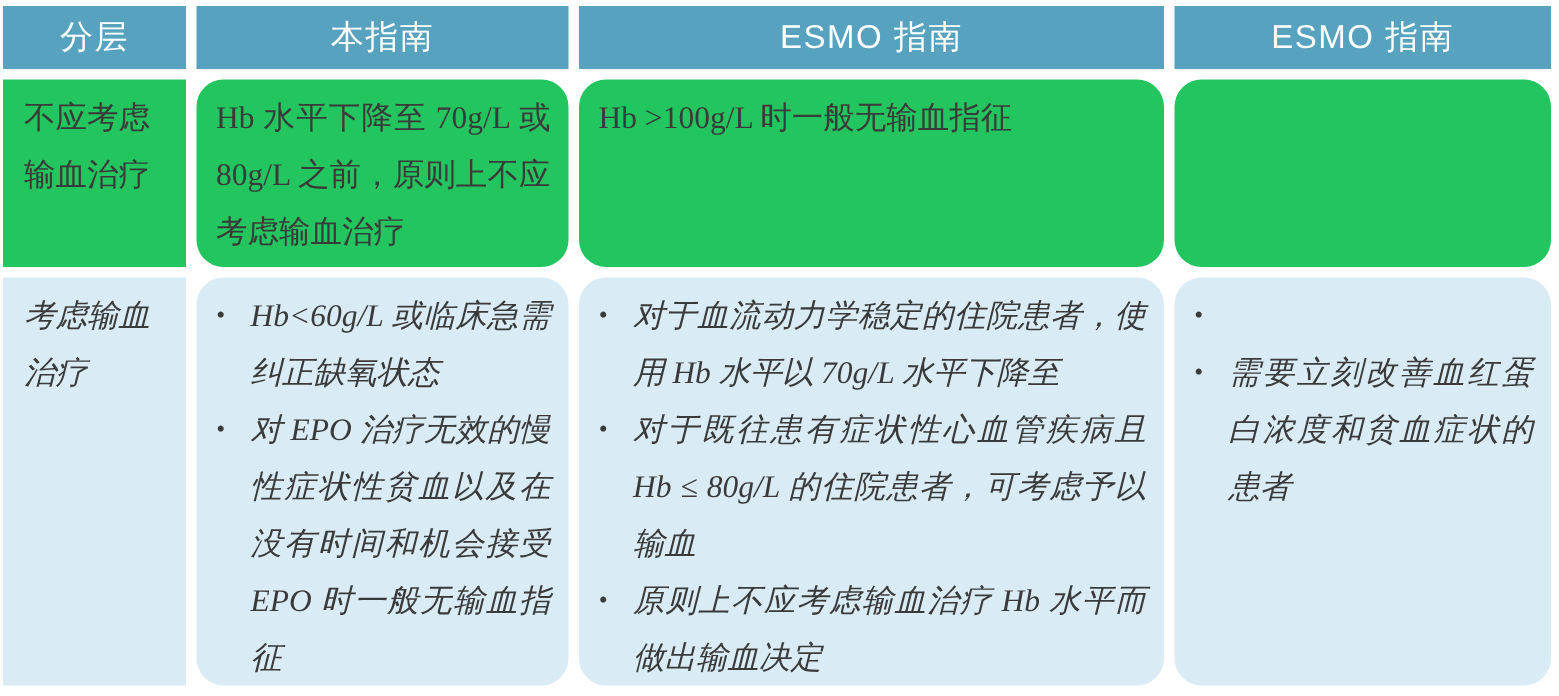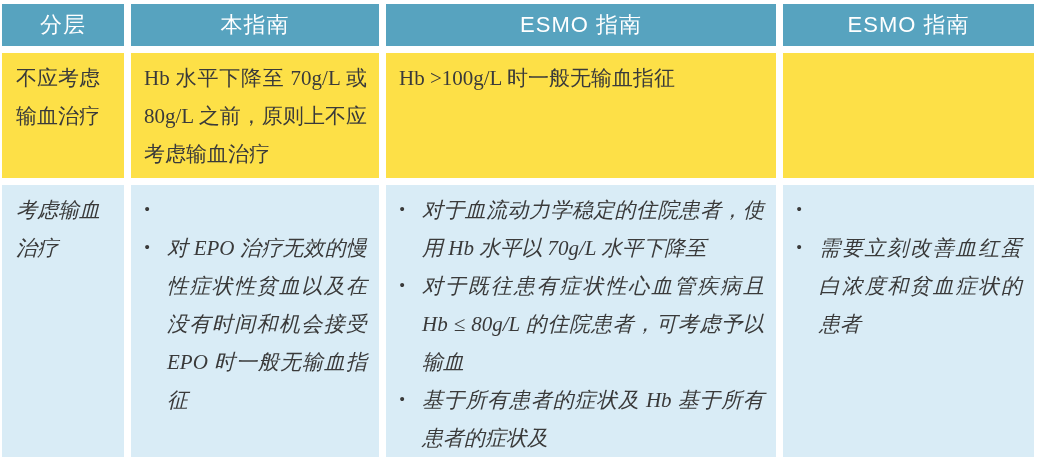--- a/index.html
+++ b/index.html
@@ -28,29 +28,30 @@
   .hd{
     background:#57a3bf;
     color:#ffffff;
     font-family:"Liberation Sans","DejaVu Sans",sans-serif;
     font-size:22px;
     display:flex;
     align-items:center;
     justify-content:center;
     letter-spacing:1px;
   }
-  .r1{background:#fde047;}
+  .r1{background:#22c55e;}
   .r2{background:#d9ecf6;font-style:italic;}
   .body-cell{
     padding:6px 12px 4px 13px;
     font-size:21px;
     line-height:38px;
     color:#3a3a3a;
     text-align:justify;
     text-justify:inter-character;
+    border-radius:18px;
   }
   .label-cell{
     padding:6px 10px 4px 14px;
     font-size:21px;
     line-height:38px;
     color:#3a3a3a;
   }
   ul.bullets{
     margin:0;padding:0;list-style:none;
   }
@@ -103,41 +104,42 @@
     </div>
 
     <div class="cell r2 label-cell">
       <span>考虑输血治疗</span>
     </div>
 
     <div class="cell r2 body-cell">
       <ul class="bullets">
         <li>
           <span class="bullet">•</span>
+          <span class="btxt">Hb&lt;60g/L 或临床急需纠正缺氧状态</span>
         </li>
         <li>
           <span class="bullet">•</span>
           <span class="btxt">对 EPO 治疗无效的慢性症状性贫血以及在没有时间和机会接受 EPO 时一般无输血指征</span>
         </li>
       </ul>
     </div>
 
     <div class="cell r2 body-cell">
       <ul class="bullets">
         <li>
           <span class="bullet">•</span>
           <span class="btxt">对于血流动力学稳定的住院患者，使用 Hb 水平以 70g/L 水平下降至</span>
         </li>
         <li>
           <span class="bullet">•</span>
           <span class="btxt">对于既往患有症状性心血管疾病且 Hb ≤ 80g/L 的住院患者，可考虑予以输血</span>
         </li>
         <li>
           <span class="bullet">•</span>
-          <span class="btxt">基于所有患者的症状及 Hb 基于所有患者的症状及</span>
+          <span class="btxt">原则上不应考虑输血治疗 Hb 水平而做出输血决定</span>
         </li>
       </ul>
     </div>
 
     <div class="cell r2 body-cell">
       <ul class="bullets">
         <li>
           <span class="bullet">•</span>
         </li>
         <li>

